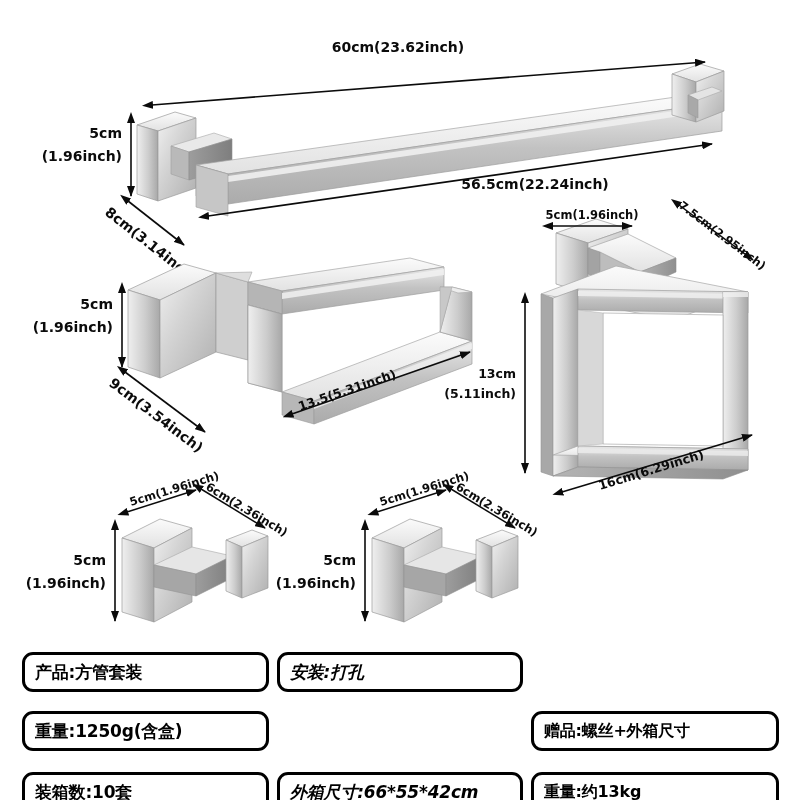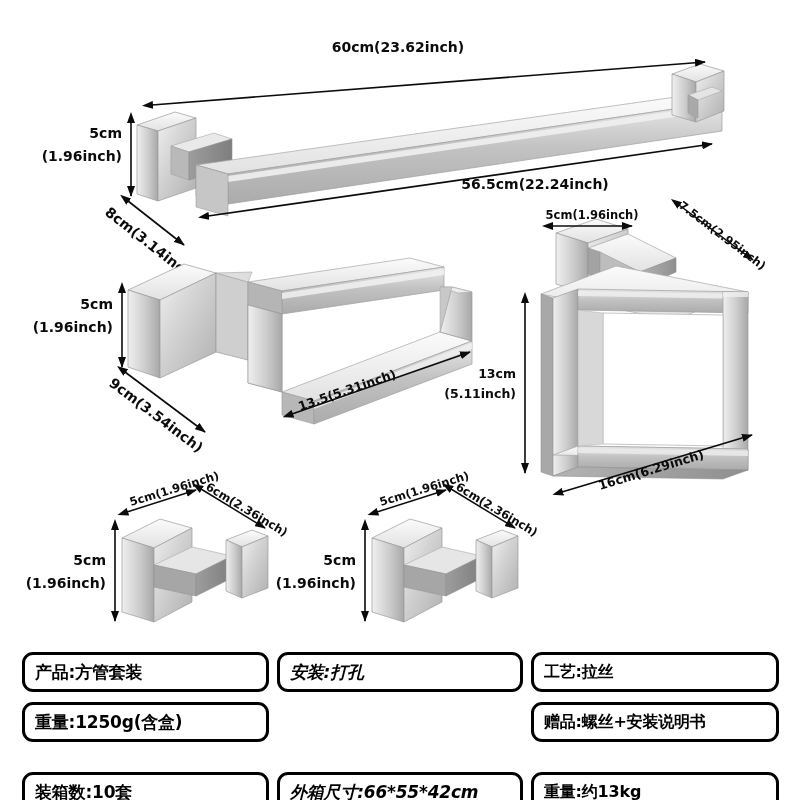--- a/index.html
+++ b/index.html
@@ -30,21 +30,21 @@
     position:absolute;
     left:0;top:645px;
     width:800px;height:155px;
   }
   .spec-row{
     position:absolute;
     left:0;width:796px;height:40px;
     display:flex;
   }
   .spec-row.r1{top:7px;}
-  .spec-row.r2{top:57px;}
+  .spec-row.r2{top:66px;}
   .spec-row.r3{top:107px;margin-top:20px;}
 
   .spec-cell{
     position:absolute;
     height:40px;
     box-sizing:border-box;
     border:3px solid #000000;
     border-radius:11px;
     background:#ffffff;
     display:flex;
@@ -352,31 +352,28 @@
 
   <div id="spec">
 
     <div class="spec-row r1">
       <div class="spec-cell c1">
         <span class="spec-text">产品:方管套装</span>
       </div>
       <div class="spec-cell c2">
         <span class="spec-text">安装:打孔</span>
       </div>
-      <div class="spec-cell c3">
-        <span class="spec-text">工艺:拉丝</span>
-      </div>
     </div>
 
     <div class="spec-row r2">
       <div class="spec-cell c1">
         <span class="spec-text">重量:1250g(含盒)</span>
       </div>
       <div class="spec-cell c3">
-        <span class="spec-text">赠品:螺丝+安装说明书</span>
+        <span class="spec-text">赠品:螺丝+外箱尺寸</span>
       </div>
     </div>
 
     <div class="spec-row r3">
       <div class="spec-cell c1">
         <span class="spec-text">装箱数:10套</span>
       </div>
       <div class="spec-cell c2">
         <span class="spec-text">外箱尺寸:66*55*42cm</span>
       </div>

